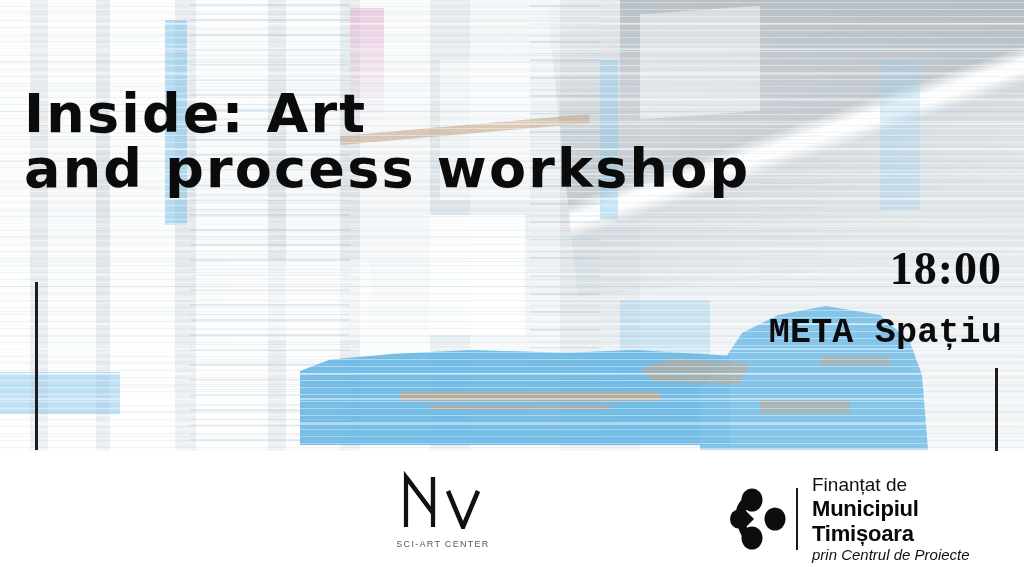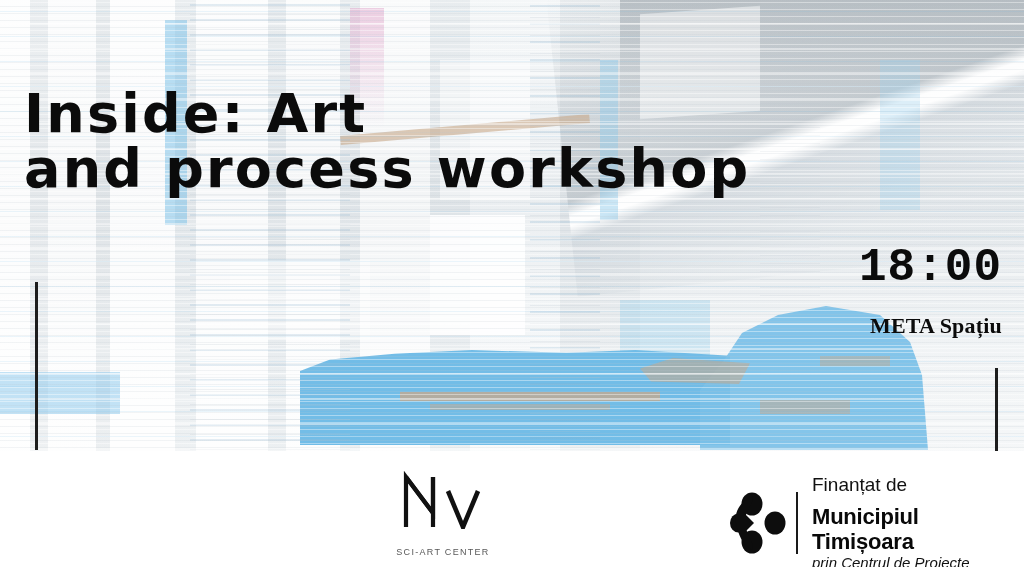--- a/index.html
+++ b/index.html
@@ -231,35 +231,35 @@
     font-weight: 700;
     letter-spacing: 0.2px;
   }
 
   .time {
     position: absolute;
     right: 22px;
     top: 242px;
     margin: 0;
     color: #0b0b0b;
-    font-family: Liberation Mono, monospace;
+    font-family: Liberation Serif, serif;
     font-size: 46px;
     font-weight: 700;
     letter-spacing: 1px;
     text-align: right;
   }
 
   .venue {
     position: absolute;
     right: 22px;
     top: 313px;
     margin: 0;
     color: #0b0b0b;
-    font-family: Liberation Serif, serif;
-    font-size: 22px;
+    font-family: Liberation Mono, monospace;
+    font-size: 35px;
     font-weight: 700;
     letter-spacing: 0.2px;
     text-align: right;
   }
 
   
   .footer {
     position: absolute;
     left: 0;
     top: 451px;
@@ -307,21 +307,21 @@
   .mv-logo {
     position: absolute;
     left: 388px;
     top: 20px;
     width: 110px;
     text-align: center;
   }
   .mv-mark { display: block; height: 58px; }
   .mv-sub {
     display: block;
-    margin-top: 18px;
+    margin-top: 10px;
     font-family: "Liberation Sans", sans-serif;
     font-size: 9px;
     font-weight: 400;
     letter-spacing: 1.3px;
     color: #585858;
   }
 
   
   .fund-logo {
     position: absolute;
@@ -347,21 +347,20 @@
     font-weight: 400;
     color: #111;
   }
   .fund-l2 {
     display: block;
     font-family: "Liberation Sans", sans-serif;
     font-size: 22px;
     font-weight: 700;
     color: #090909;
     letter-spacing: -0.2px;
-    margin-top: 8px;
   }
   .fund-l3 {
     display: block;
     font-family: "Liberation Sans", sans-serif;
     font-size: 15px;
     font-weight: 400;
     color: #111;
     font-style: italic;
   }
 </style>

